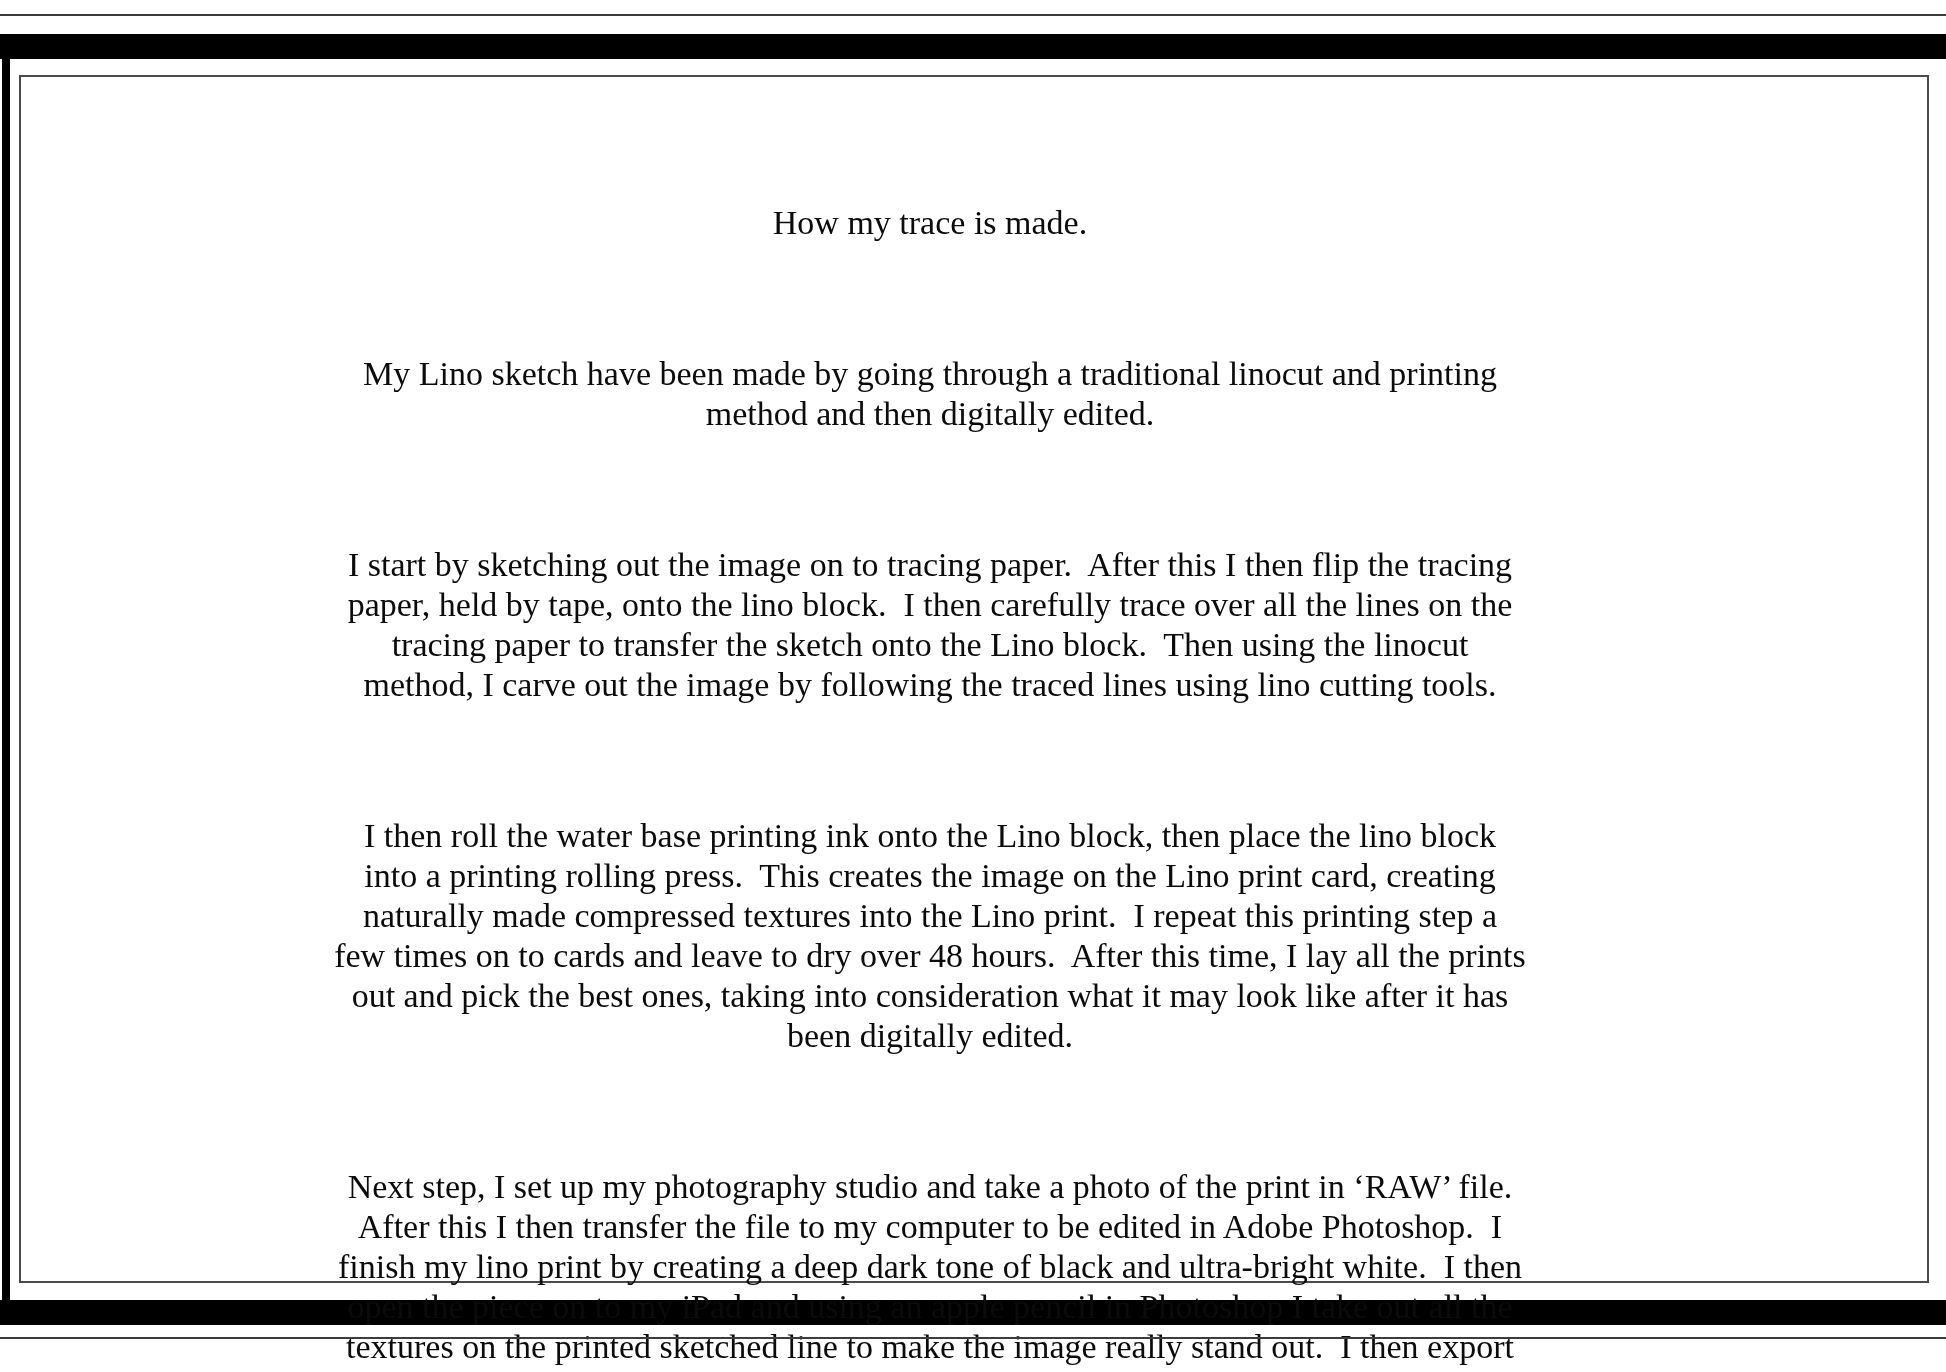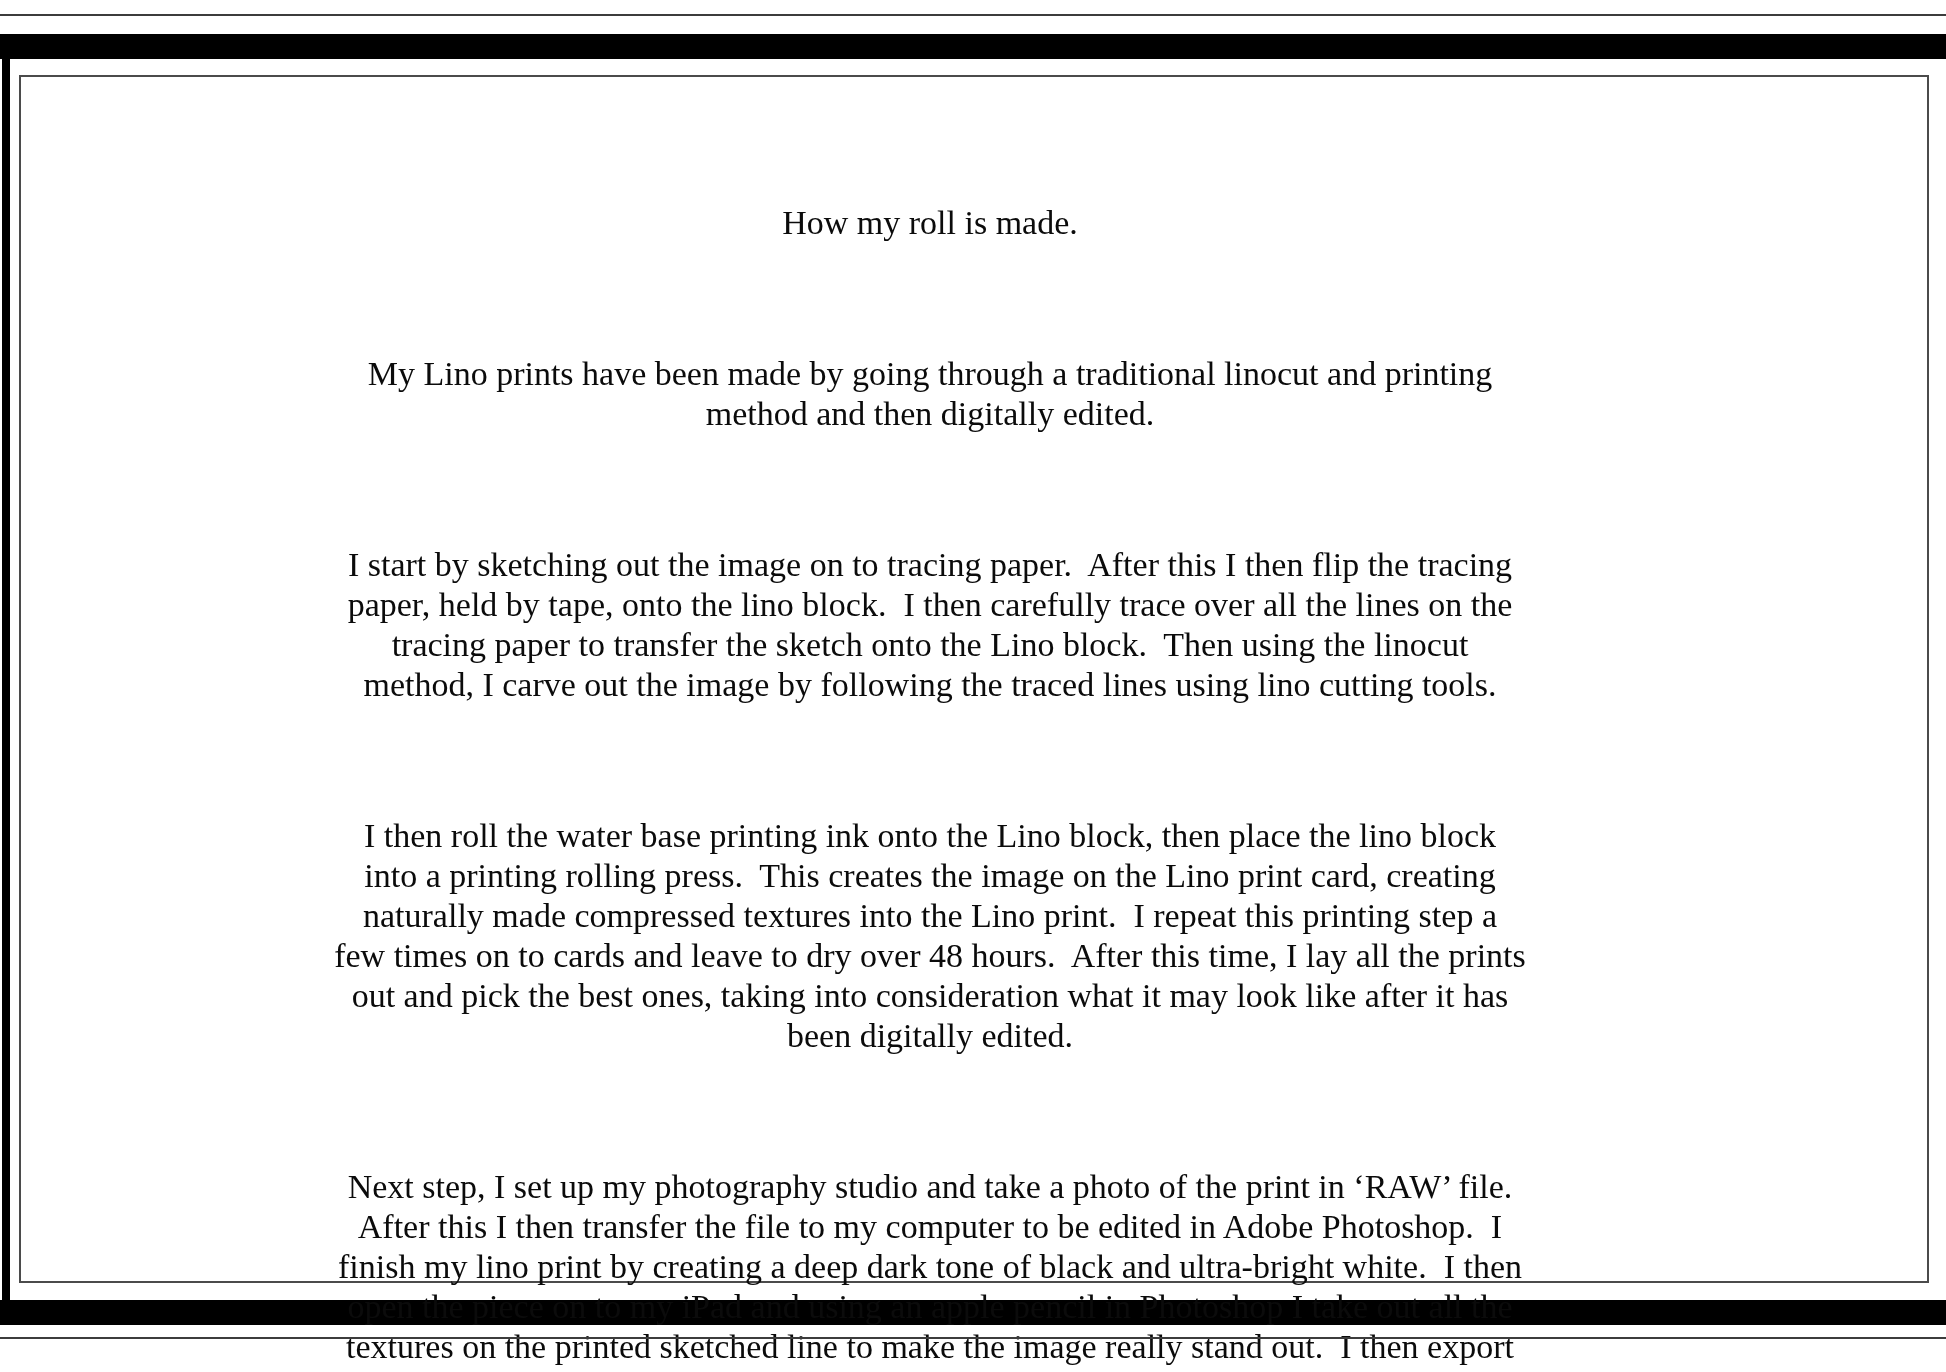--- a/index.html
+++ b/index.html
@@ -72,22 +72,22 @@
 
 <div class="canvas">
   <div class="rule top-rule"></div>
   <div class="frame-top-band"></div>
   <div class="frame-left-bar"></div>
   <div class="frame-bottom-band"></div>
 
   <div class="content-panel"></div>
 
   <div class="text-block">
-    <p>How my roll is made.</p>
-    <p>My Lino prints have been made by going through a traditional linocut and printing
+    <p>How my trace is made.</p>
+    <p>My Lino sketch have been made by going through a traditional linocut and printing
 method and then digitally edited.</p>
     <p>I start by sketching out the image on to tracing paper.  After this I then flip the tracing
 paper, held by tape, onto the lino block.  I then carefully trace over all the lines on the
 tracing paper to transfer the sketch onto the Lino block.  Then using the linocut
 method, I carve out the image by following the traced lines using lino cutting tools.</p>
     <p>I then roll the water base printing ink onto the Lino block, then place the lino block
 into a printing rolling press.  This creates the image on the Lino print card, creating
 naturally made compressed textures into the Lino print.  I repeat this printing step a
 few times on to cards and leave to dry over 48 hours.  After this time, I lay all the prints
 out and pick the best ones, taking into consideration what it may look like after it has

